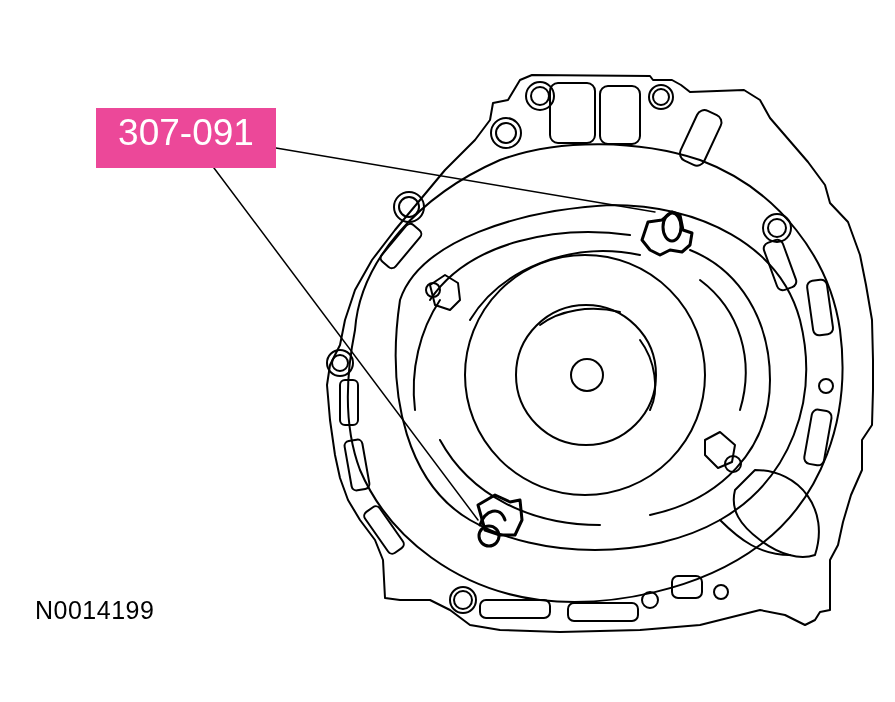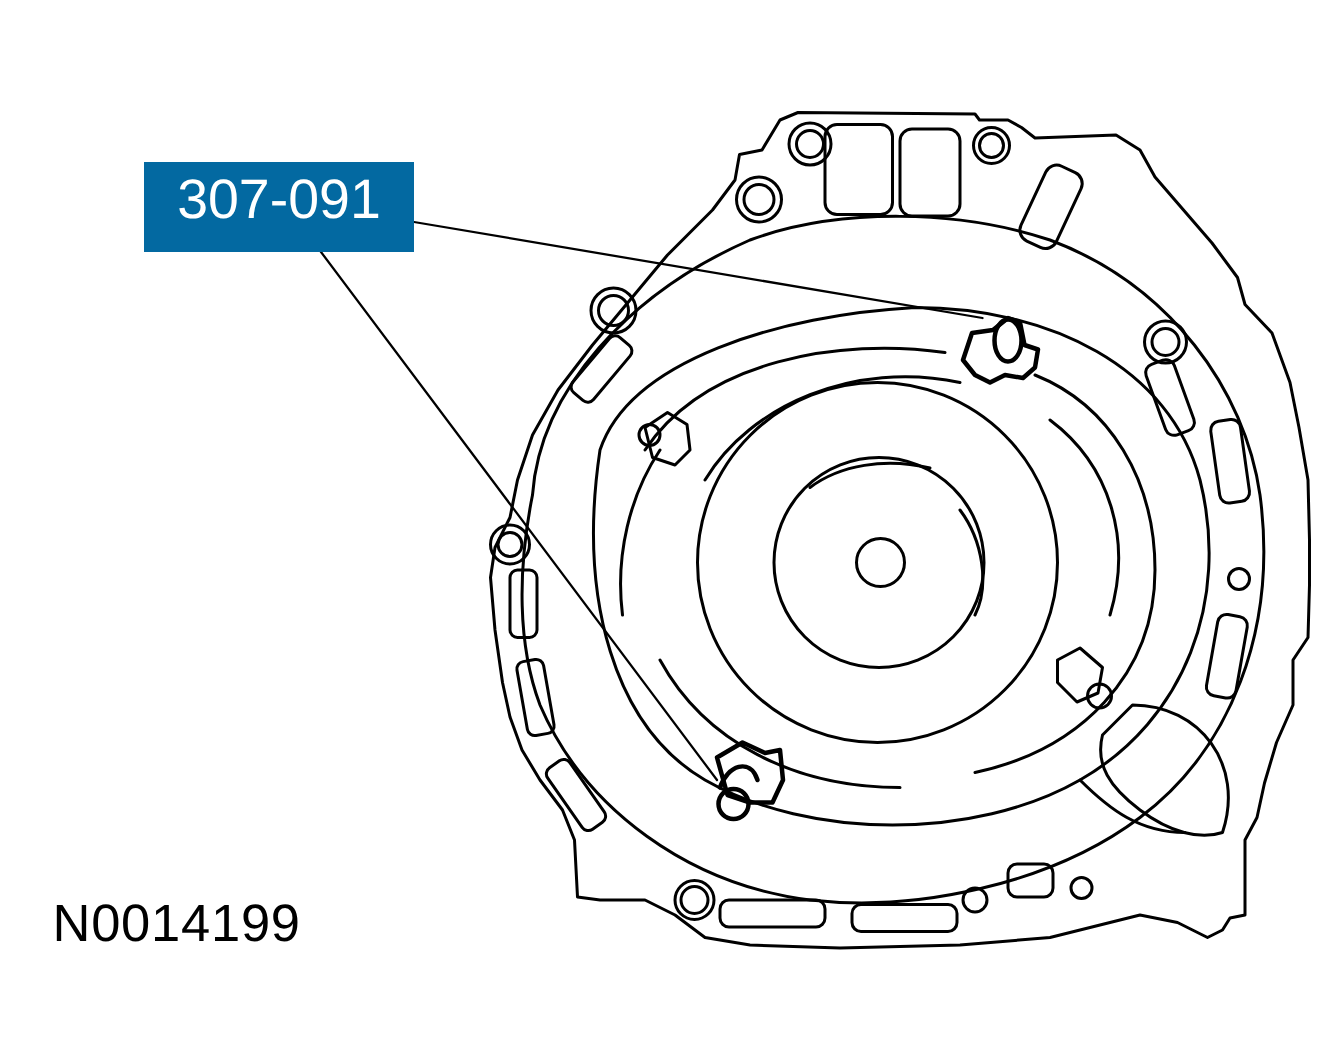--- a/index.html
+++ b/index.html
@@ -1,23 +1,23 @@
 <!DOCTYPE html>
 <html><head>
   <meta charset="utf-8">
   <style>
     html, body { margin: 0; padding: 0; background: #ffffff; }
     body { width: 895px; height: 702px; position: relative; overflow: hidden; font-family: "Liberation Sans", sans-serif; }
     .callout {
       position: absolute; left: 96px; top: 108px; width: 180px; height: 60px;
-      background: #0369a1; color: #ffffff; font-size: 37px; line-height: 50px;
+      background: #ec4899; color: #ffffff; font-size: 37px; line-height: 50px;
       text-align: center; letter-spacing: 0px;
     }
     .figure-id {
-      position: absolute; left: 35px; top: 596px; font-size: 35px; color: #000000;
+      position: absolute; left: 35px; top: 596px; font-size: 25px; color: #000000;
       letter-spacing: 0.5px;
     }
     svg.drawing { position: absolute; left: 0; top: 0; }
   </style>
 </head>
 <body>
 
 <svg class="drawing" width="895" height="702" viewBox="0 0 895 702" xmlns="http://www.w3.org/2000/svg" fill="none" stroke="#000" stroke-width="2" stroke-linejoin="round" stroke-linecap="round">
 
   <path d="M493,103 L508,100 L520,80 L532,75 L650,76 L653,80 L665,80 L672,80 L681,85 L690,92 L744,90 L760,100 L770,118 L808,162 L825,185 L830,203 L848,222 L860,255 L866,285 L872,320 L873,360 L873,390 L872,425 L862,440 L862,470 L851,495 L843,522 L838,545 L830,560 L830,610 L820,612 L815,620 L805,625 L785,615 L760,610 L720,620 L700,625 L640,630 L560,632 L500,630 L470,625 L450,610 L430,600 L400,600 L385,598 L383,560 L375,540 L360,520 L348,500 L340,478 L335,455 L330,420 L327,385 L330,365 L340,345 L345,320 L355,290 L372,260 L395,230 L420,200 L445,170 L475,140 L490,120 Z"></path>

